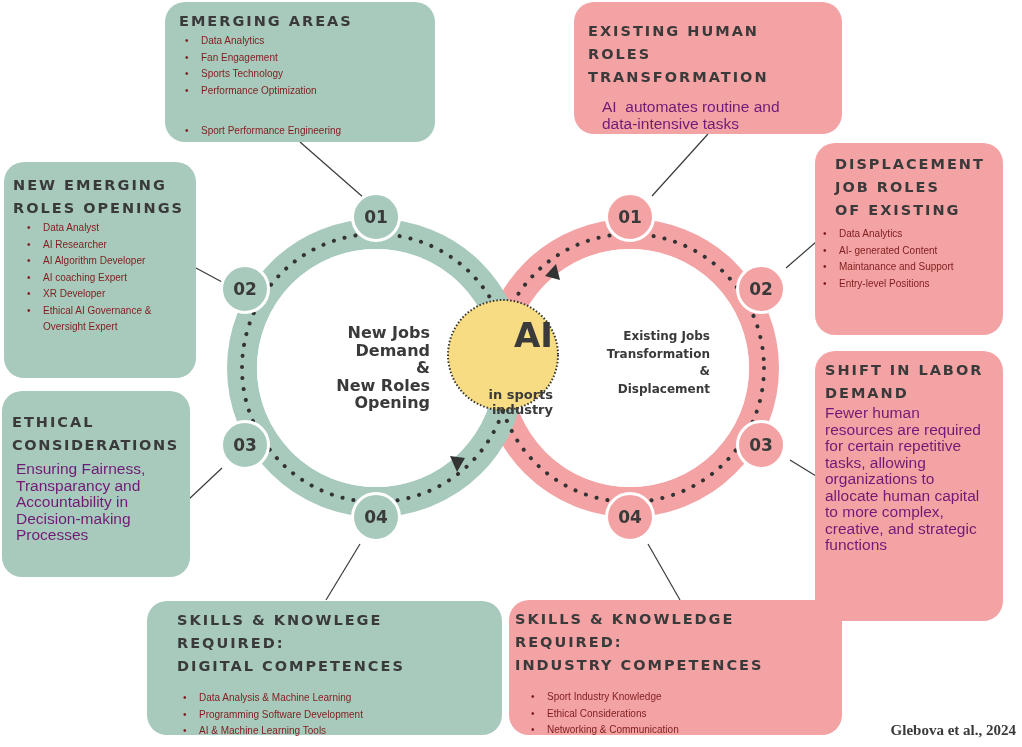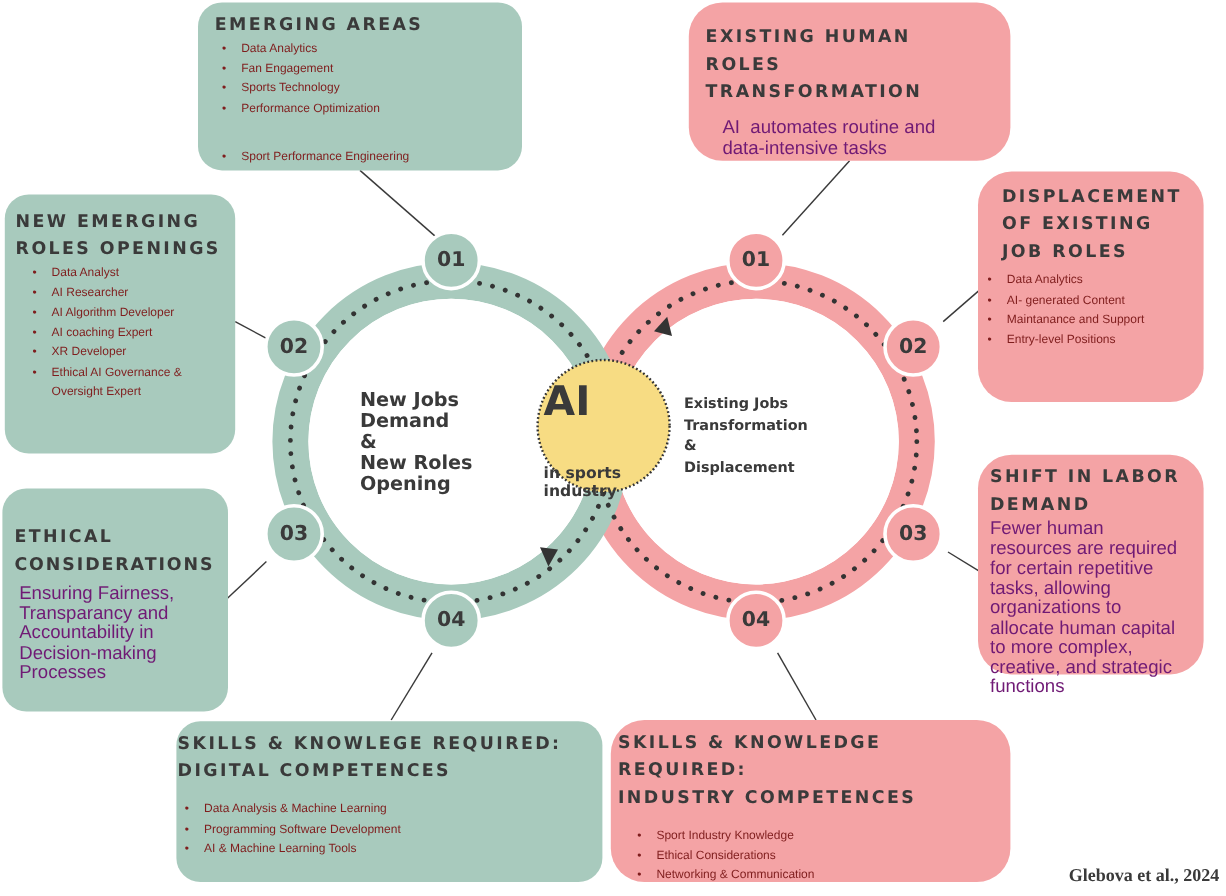--- a/index.html
+++ b/index.html
@@ -1,28 +1,28 @@
 <!DOCTYPE html>
 <html><head>
 <meta charset="utf-8">
 <style>
   html, body { margin:0; padding:0; background:#ffffff; }
   body { width:1022px; height:747px; position:relative; overflow:hidden;
          font-family:"Liberation Sans", "DejaVu Sans", sans-serif; color:#3a3a3a; }
   .box { position:absolute; border-radius:20px; box-sizing:border-box; }
   .green { background:#a8cabd; }
-  .pink  { background:#f4a3a5;border-radius:28px; }
+  .pink  { background:#f4a3a5; }
   .box h3 { margin:0; font-family:"DejaVu Sans", sans-serif; font-weight:bold;
             font-size:14.5px; letter-spacing:2px; line-height:23px; color:#3a3a3a; }
   .box ul { margin:0; padding:0 0 0 22px; list-style:none; }
   .box li { position:relative; font-size:10px; line-height:16.5px; color:#7f1d1d; }
   .box li::before { content:"\2022"; position:absolute; left:-16px; top:0; }
   .box p { margin:0; font-size:15.5px; line-height:16.5px; color:#701a75; }
   svg#diagram { position:absolute; left:0; top:0; }
-  .ctext { position:absolute; text-align:left; font-weight:bold; color:#3a3a3a;
+  .ctext { position:absolute; text-align:right; font-weight:bold; color:#3a3a3a;
            font-family:"DejaVu Sans", sans-serif; }
   .badge { position:absolute; width:50px; height:50px; border-radius:50%;
            box-sizing:border-box; border:3px solid #ffffff; text-align:center;
            line-height:44px; font-weight:bold; font-size:17px; color:#3a3a3a;
            font-family:"DejaVu Sans", sans-serif; }
   .badge.g { background:#a8cabd; }
   .badge.p { background:#f4a3a5; }
   .citation { position:absolute; right:6px; bottom:8px; font-weight:bold;
               font-size:15px; color:#3a3a3a; font-family:Liberation Serif, serif; }
 </style>
@@ -106,55 +106,55 @@
   <ul style="padding-left:30px;">
     <li>Data Analyst</li>
     <li>AI Researcher</li>
     <li style="width:110px;">AI Algorithm Developer</li>
     <li>AI coaching Expert</li>
     <li>XR Developer</li>
     <li style="width:135px;">Ethical AI Governance &amp; Oversight Expert</li>
   </ul>
 </div>
 
-<div class="box green" style="left:2px; top:407px; width:188px; height:186px; padding:30px 10px;">
+<div class="box green" style="left:2px; top:391px; width:188px; height:186px; padding:20px 10px;">
   <h3>ETHICAL</h3>
   <h3 style="letter-spacing:1.6px;">CONSIDERATIONS</h3>
   <p style="margin-top:4px; padding-left:4px; width:165px;">Ensuring Fairness, Transparancy and Accountability in Decision-making Processes</p>
 </div>
 
-<div class="box green" style="left:147px; top:601px; width:355px; height:134px; padding:8px 1px;">
+<div class="box green" style="left:147px; top:601px; width:355px; height:134px; padding:8px 30px;">
   <h3>SKILLS &amp; KNOWLEGE REQUIRED:</h3>
   <h3>DIGITAL COMPETENCES</h3>
   <ul style="margin-top:12px;">
     <li>Data Analysis &amp; Machine Learning</li>
     <li>Programming Software Development</li>
     <li>AI &amp; Machine Learning Tools</li>
   </ul>
 </div>
 
 <div class="box pink" style="left:574px; top:2px; width:268px; height:132px; padding:18px 14px;">
   <h3>EXISTING HUMAN ROLES</h3>
   <h3>TRANSFORMATION</h3>
   <p style="margin-top:10px; padding-left:14px; width:200px; white-space:pre-wrap;">AI  automates routine and data-intensive tasks</p>
 </div>
 
 <div class="box pink" style="left:815px; top:143px; width:188px; height:192px; padding:10px 12px 10px 20px;">
   <h3>DISPLACEMENT</h3>
+  <h3>JOB ROLES</h3>
   <h3>OF EXISTING</h3>
-  <h3>JOB ROLES</h3>
   <ul style="padding-left:4px; margin-top:4px;">
     <li>Data Analytics</li>
     <li style="width:100px;">AI- generated Content</li>
     <li style="width:140px;">Maintanance and Support</li>
     <li>Entry-level Positions</li>
   </ul>
 </div>
 
-<div class="box pink" style="left:815px; top:351px; width:188px; height:183px; padding:8px 10px;margin-top:28px;">
+<div class="box pink" style="left:815px; top:351px; width:188px; height:270px; padding:8px 10px;">
   <h3>SHIFT IN LABOR</h3>
   <h3>DEMAND</h3>
   <p style="width:160px;">Fewer human resources are required for certain repetitive tasks, allowing organizations to allocate human capital to more complex, creative, and strategic functions</p>
 </div>
 
 <div class="box pink" style="left:509px; top:600px; width:333px; height:135px; padding:8px 6px;">
   <h3>SKILLS &amp; KNOWLEDGE REQUIRED:</h3>
   <h3>INDUSTRY COMPETENCES</h3>
   <ul style="margin-top:12px; padding-left:32px;">
     <li>Sport Industry Knowledge</li>

